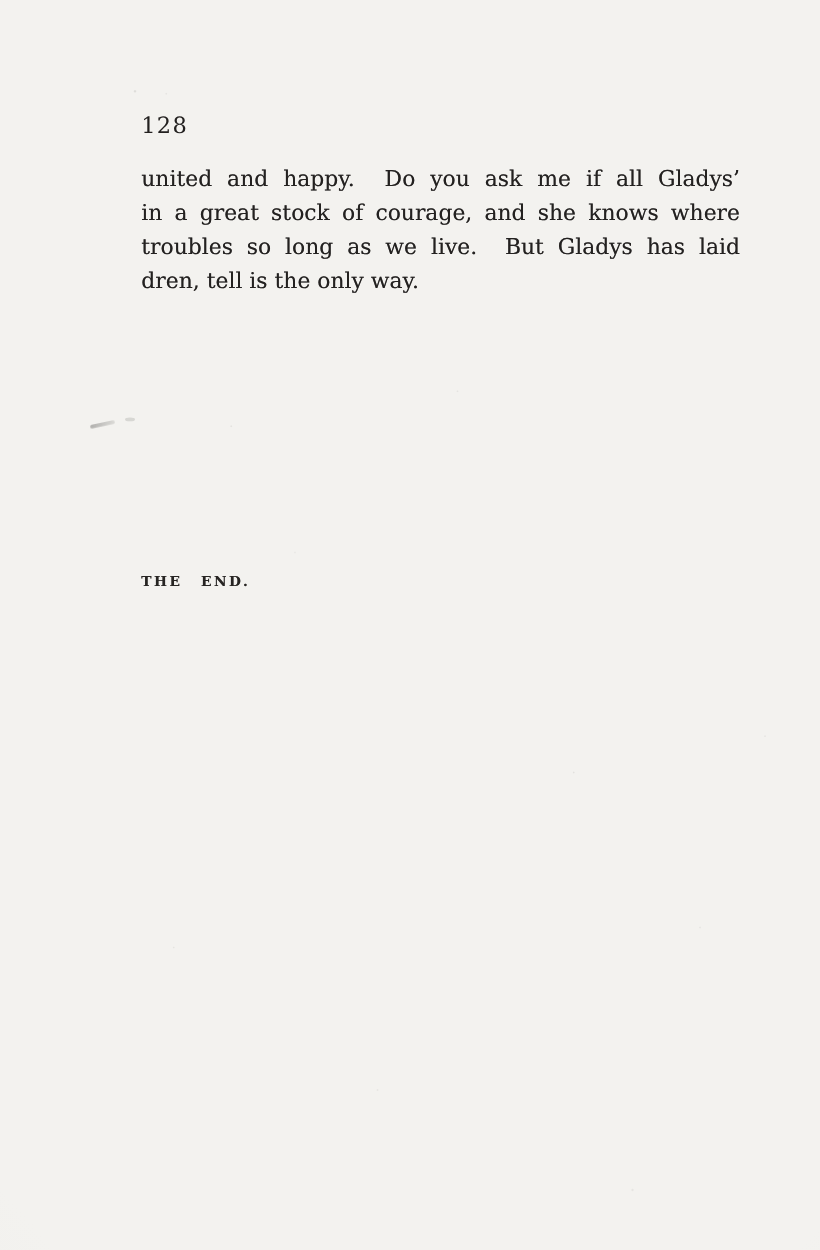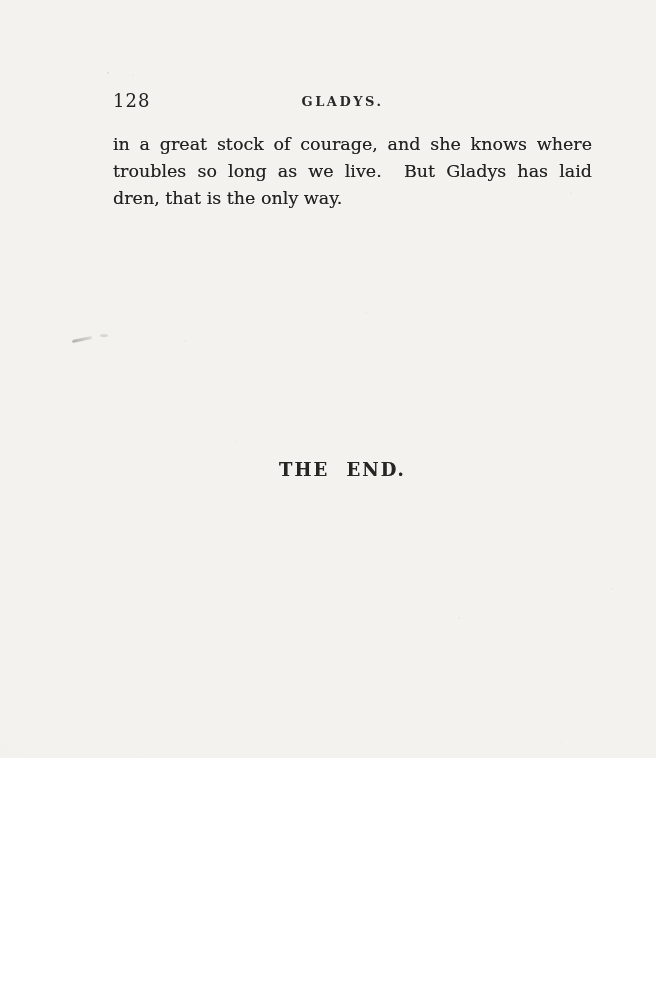--- a/index.html
+++ b/index.html
@@ -8,21 +8,21 @@
   }
   body {
     width: 656px;
     height: 1000px;
     overflow: hidden;
     font-family: "DejaVu Serif", "Liberation Serif", serif;
   }
   .page-sheet {
     position: relative;
     width: 656px;
-    height: 758px;
+    height: 1000px;
     background:
       radial-gradient(140% 130% at 52% 42%, #f3f2ef 55%, #edece8 82%, #e7e6e1 100%);
     color: #242220;
   }
   
   .paper-texture {
     position: absolute;
     inset: 0;
     pointer-events: none;
     background-image:
@@ -83,22 +83,22 @@
   }
   .body-line.last-line {
     text-align: left;
     text-align-last: left;
   }
   .the-end {
     position: absolute;
     left: 113px;
     top: 459px;
     width: 459px;
-    text-align: center;
-    font-size: 18px;
+    text-align: left;
+    font-size: 11px;
     font-weight: 700;
     letter-spacing: 2px;
     word-spacing: 9px;
     color: #272523;
     text-shadow: 0 0 0.5px rgba(35,33,32,0.5);
   }
   .pencil-mark {
     position: absolute;
     left: 72px;
     top: 338px;
@@ -121,26 +121,26 @@
   }
 </style>
 </head>
 <body>
 
 <div class="page-sheet">
   <div class="paper-texture"></div>
 
   <div class="page-header">
     <span class="page-number">128</span>
-    <span class="running-title">GLADYS.</span>
   </div>
 
   <div class="body-paragraph">
+    <div class="body-line">united and happy.&nbsp; Do you ask me if all Gladys’</div>
     <div class="body-line">in a great stock of courage, and she knows where</div>
     <div class="body-line">troubles so long as we live.&nbsp; But Gladys has laid</div>
-    <div class="body-line last-line">dren, that is the only way.</div>
+    <div class="body-line last-line">dren, tell is the only way.</div>
   </div>
 
   <div class="the-end">THE END.</div>
 
   <div class="pencil-mark"></div>
   <div class="pencil-dot"></div>
 </div>
 
 </body></html>

